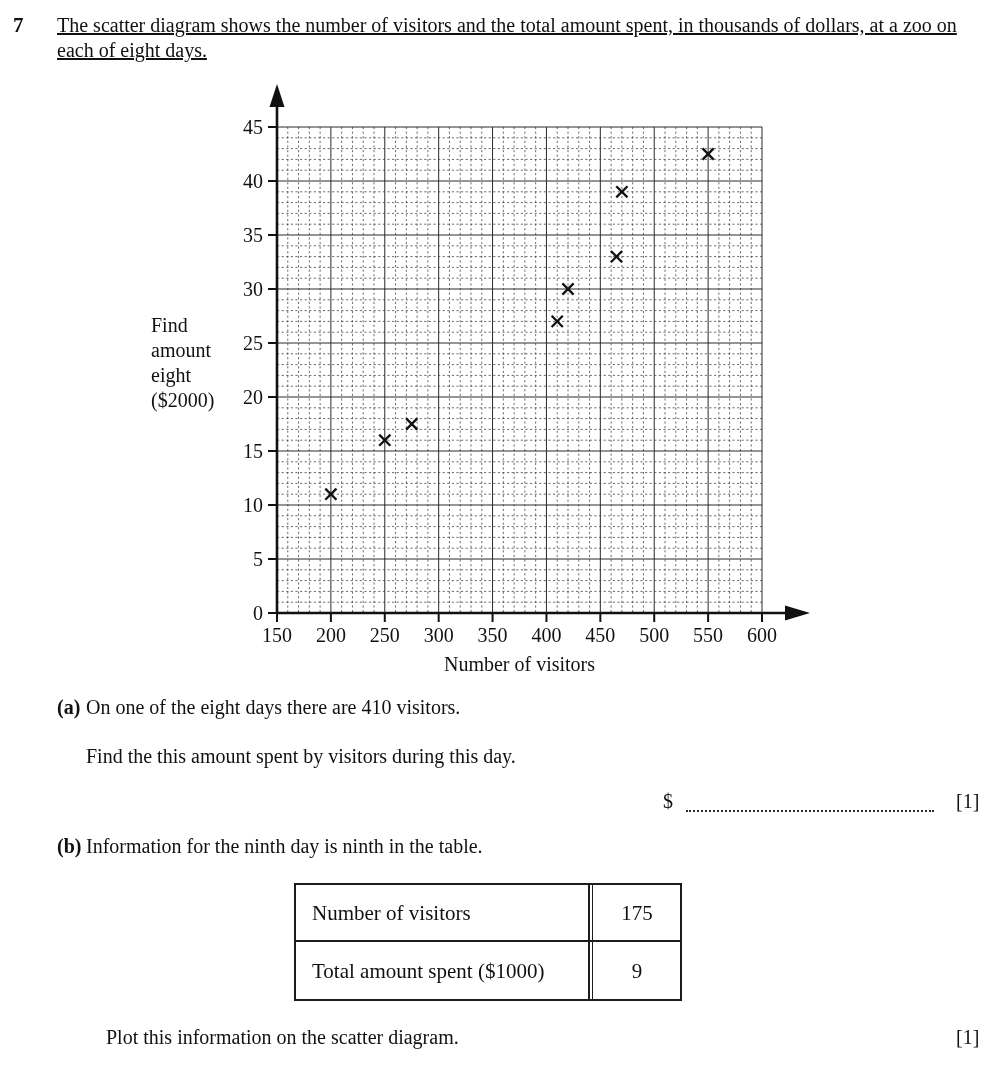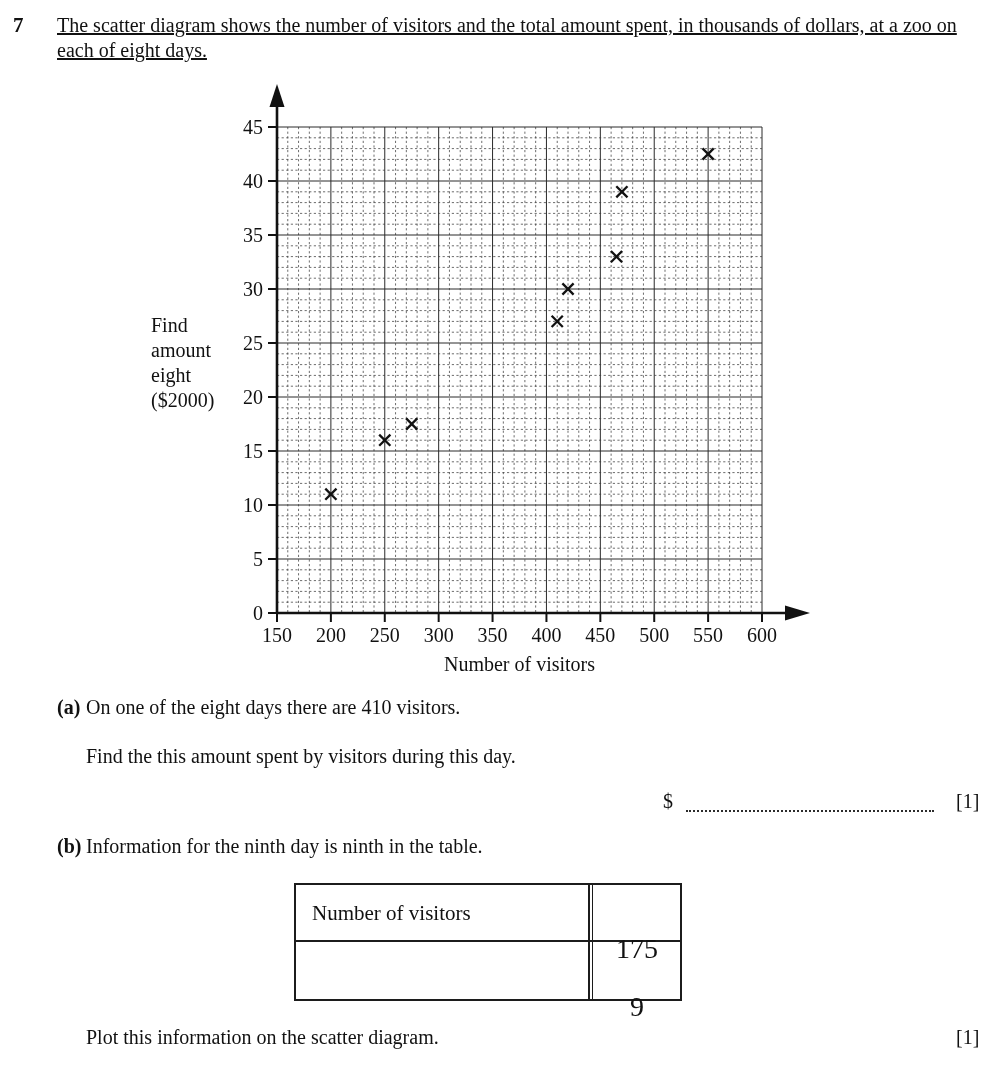--- a/index.html
+++ b/index.html
@@ -21,31 +21,31 @@
   .part-label { left: 57px; font-weight: bold; }
   .part-text { left: 86px; }
   .pa-1 { top: 696px; }
   .pa-2 { top: 745px; }
   .dollar { left: 663px; top: 790px; }
   .answer-blank { left: 686px; top: 790px; width: 248px; height: 22px;
                   border-bottom: 2px dotted #2c2c2c; }
   .marks { width: 34px; font-size: 20px; }
   .marks-a { left: 956px; top: 790px; }
   .pb-1 { top: 835px; }
-  .pb-2 { top: 1026px; }
+  .pb-2 { top: 1026px; margin-left: 20px; }
   .marks-b { left: 956px; top: 1026px; }
 
   .ninth-table { left: 294px; top: 883px; width: 388px; height: 118px;
                  border: 2px solid #1c1c1c; }
   .t-row { position: absolute; left: 0; width: 100%; height: 50%; }
   .t-row-1 { top: 0; border-bottom: 2px solid #1c1c1c; }
   .t-row-2 { top: 50%; }
   .t-label { position: absolute; left: 16px; top: 50%; transform: translateY(-50%); font-size: 21px; }
   .t-value { position: absolute; left: 297px; width: 88px; top: 50%; transform: translateY(-50%);
-             text-align: center; font-size: 28px; margin-top: 36px; }
+             text-align: center; font-size: 21px; }
   .col-divider { position: absolute; left: 292px; top: 0; height: 100%; width: 5px;
                  border-left: 2px solid #1c1c1c; border-right: 1px solid #1c1c1c; }
 </style>
 </head>
 <body>
 
 <div class="abs qnum bold">7</div>
 <div class="abs intro">The scatter diagram shows the number of visitors and the total amount spent, in thousands of dollars, at a zoo on each of eight days.</div>
 
 <div class="abs ylabel-block">
@@ -220,19 +220,20 @@
 
 <div class="abs part-label pb-1">(b)</div>
 <div class="abs part-text pb-1">Information for the ninth day is ninth in the table.</div>
 
 <div class="abs ninth-table">
   <div class="t-row t-row-1">
     <div class="t-label">Number of visitors</div>
     <div class="t-value">175</div>
   </div>
   <div class="t-row t-row-2">
+    <div class="t-label">Total amount spent ($1000)</div>
     <div class="t-value">9</div>
   </div>
   <div class="col-divider"></div>
 </div>
 
 <div class="abs part-text pb-2">Plot this information on the scatter diagram.</div>
 <div class="abs marks marks-b">[1]</div>
 
 </body></html>

